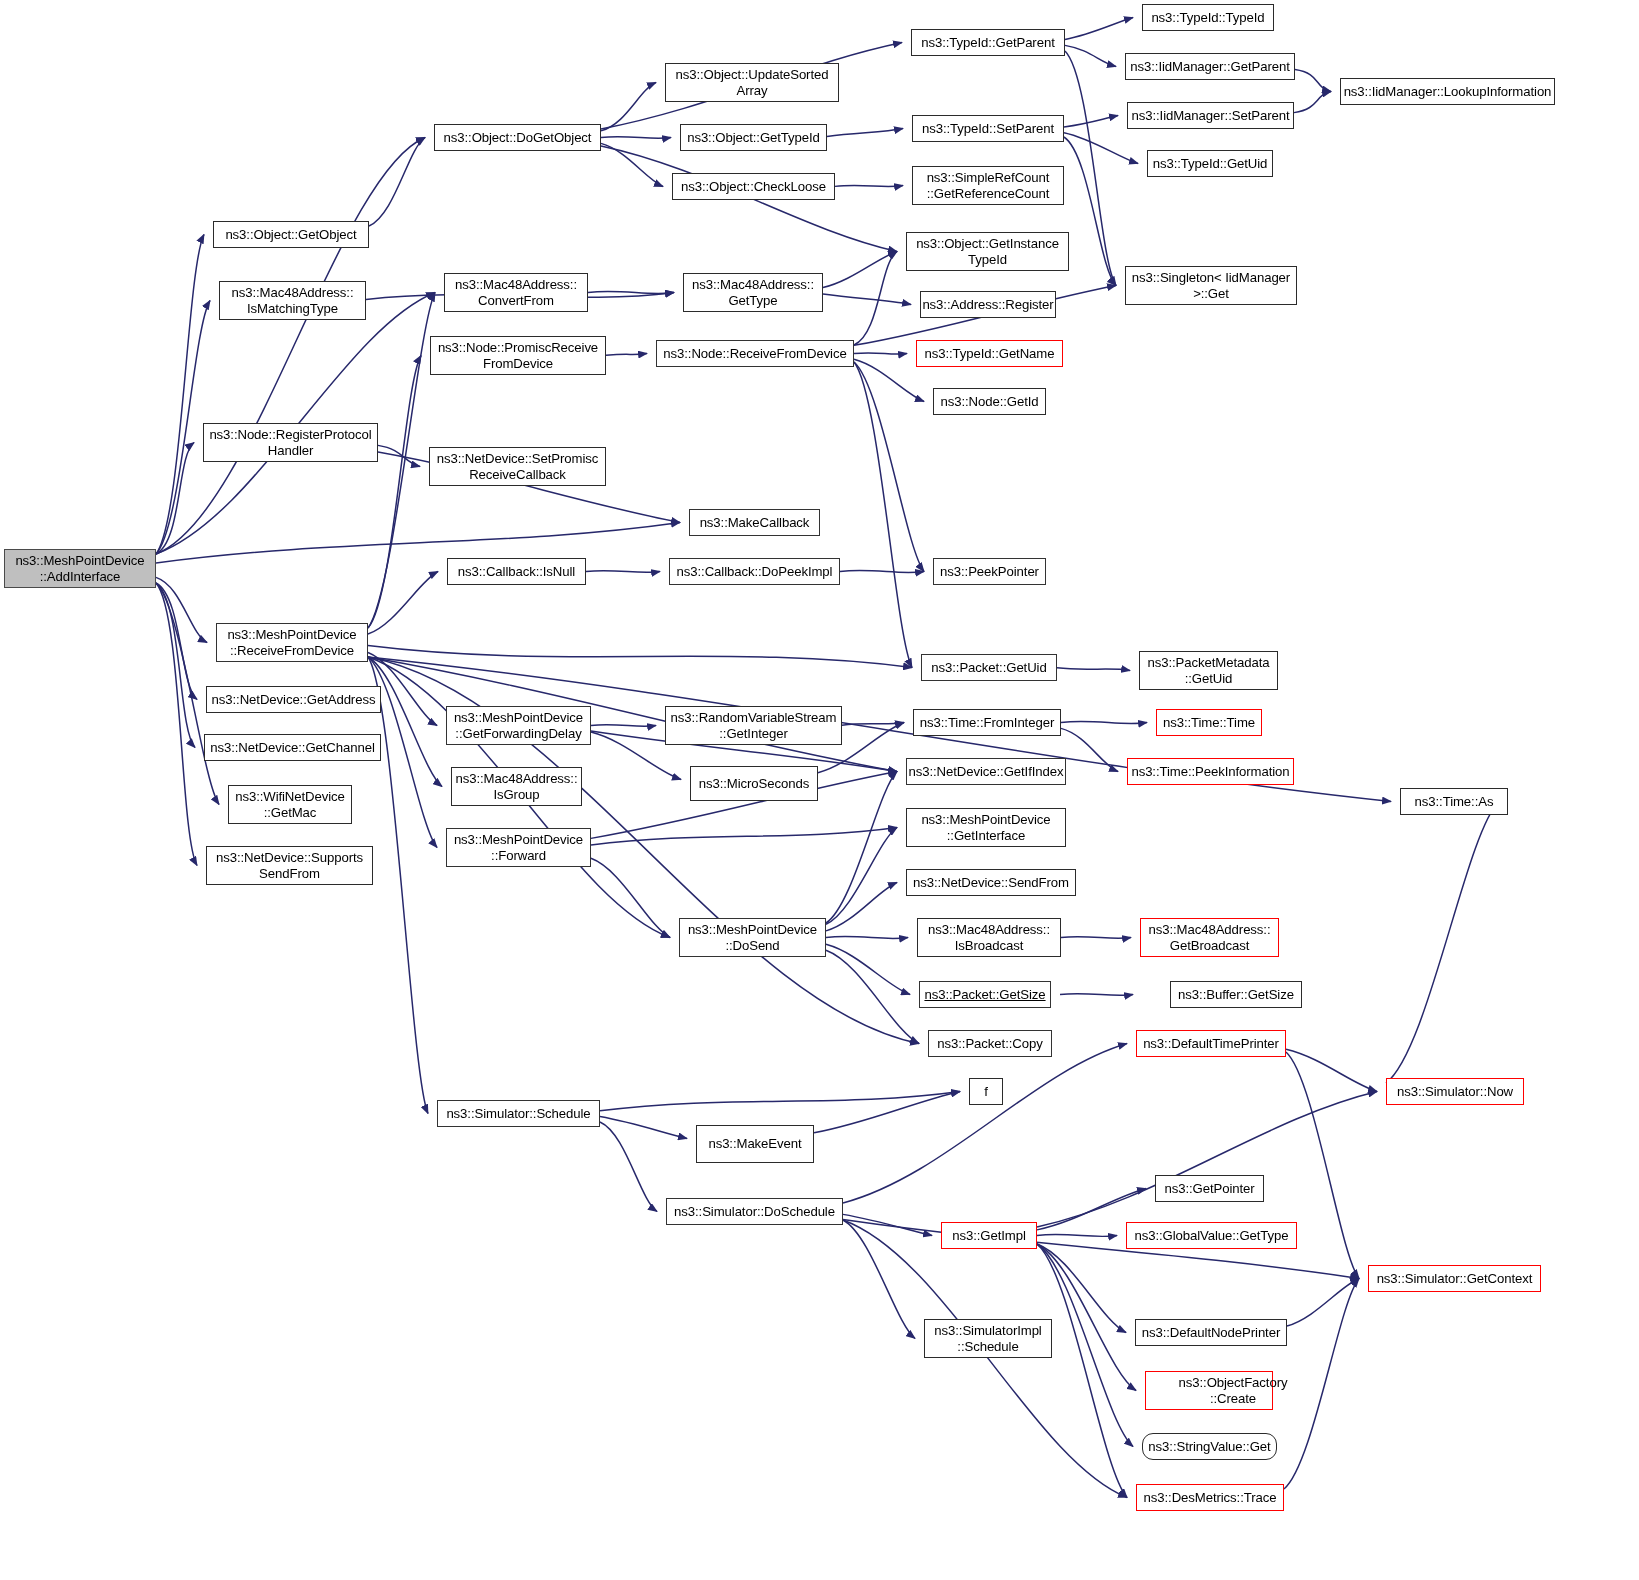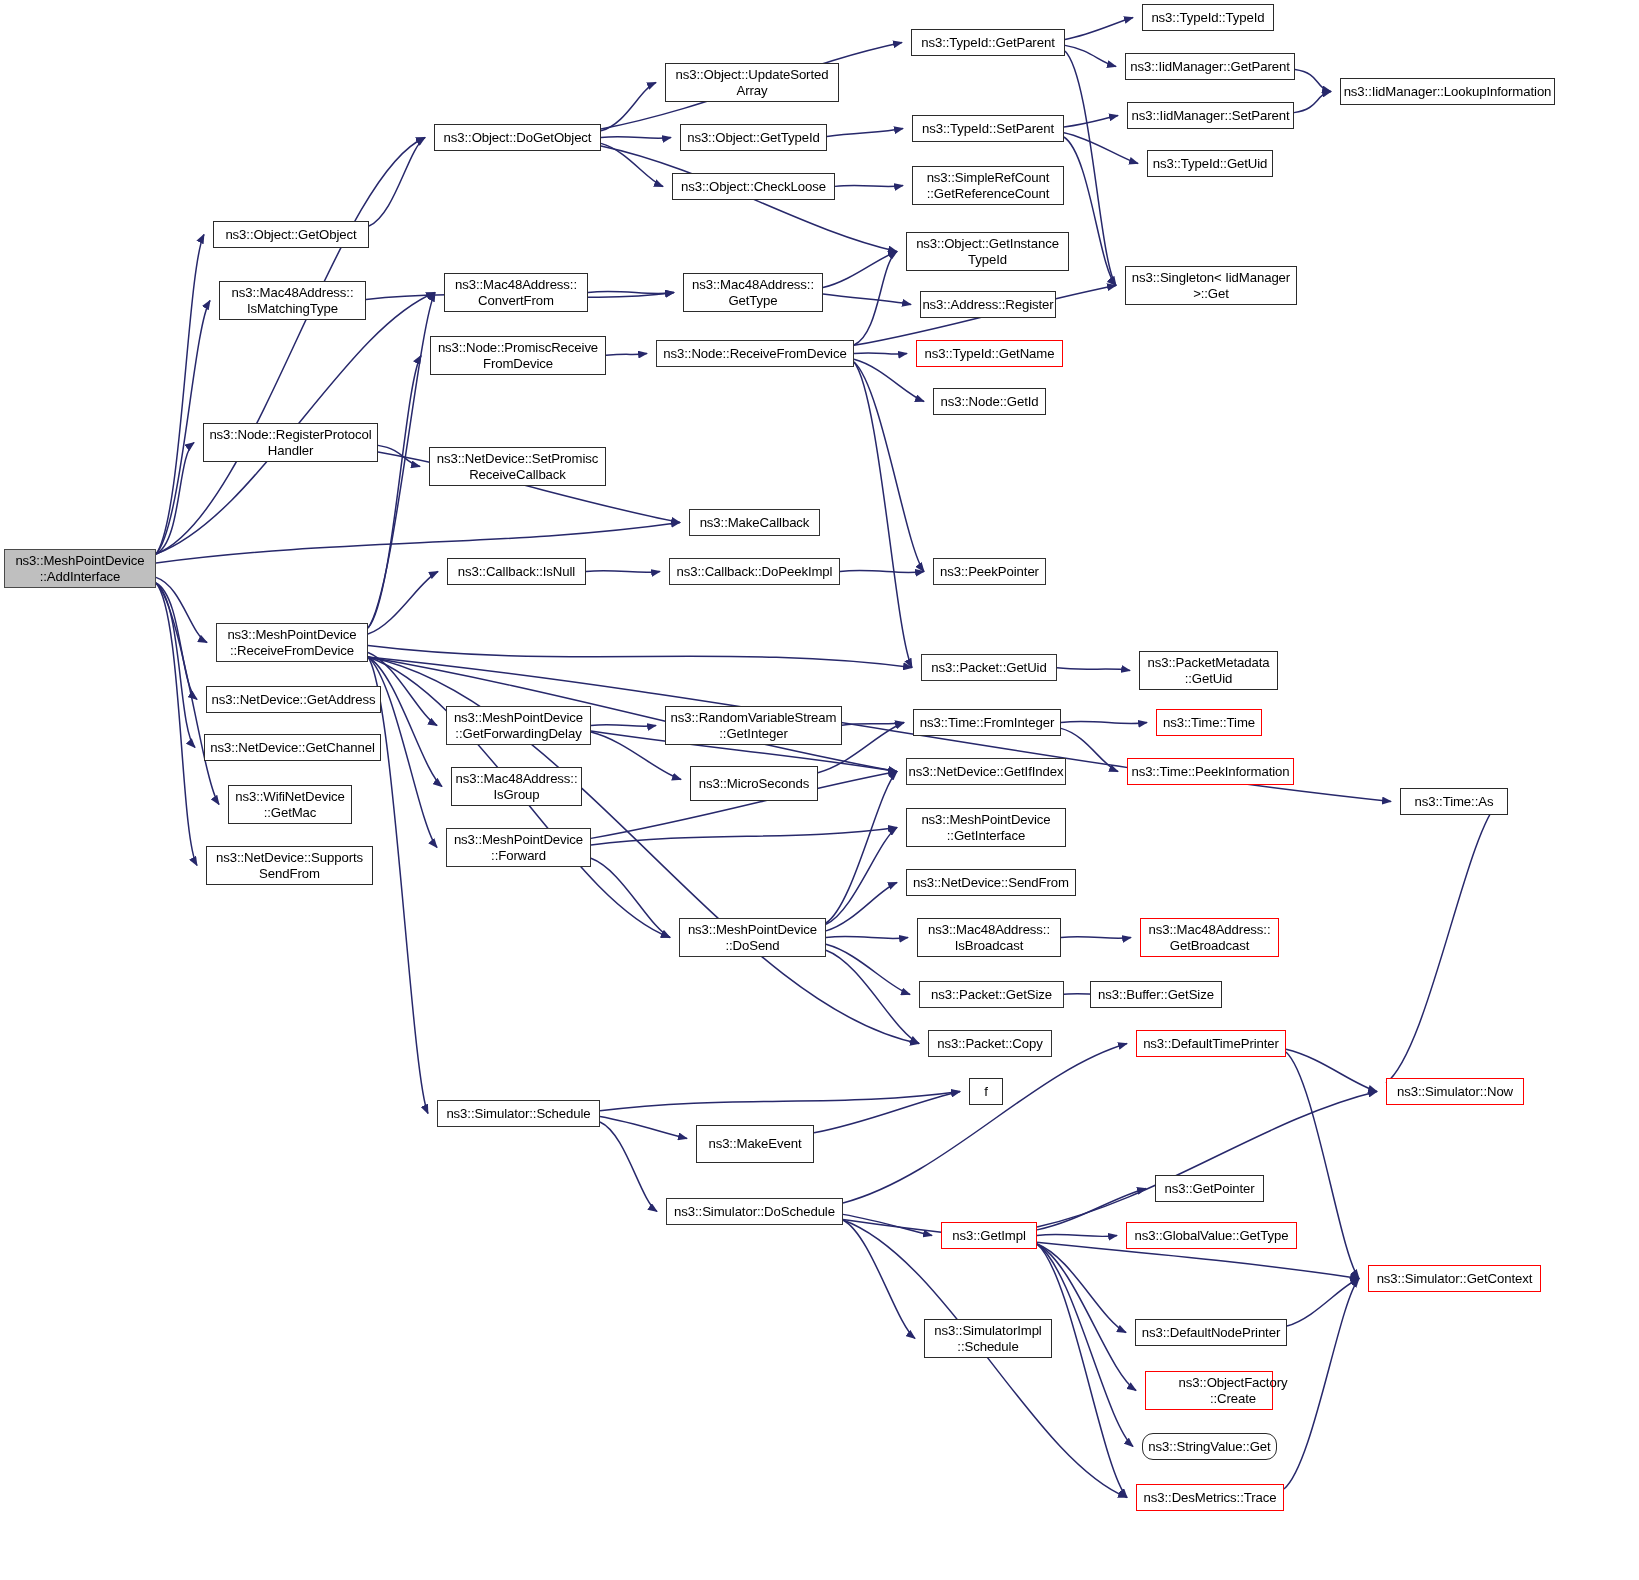--- a/index.html
+++ b/index.html
@@ -200,22 +200,22 @@
 ::Forward</div>
     <div class="node" style="left: 906px; top: 808px; width: 160px; height: 39px;">ns3::MeshPointDevice
 ::GetInterface</div>
     <div class="node" style="left: 906px; top: 869px; width: 170px; height: 27px;">ns3::NetDevice::SendFrom</div>
     <div class="node thick" style="left: 679px; top: 918px; width: 147px; height: 39px;">ns3::MeshPointDevice
 ::DoSend</div>
     <div class="node" style="left: 917px; top: 918px; width: 144px; height: 39px;">ns3::Mac48Address::
 IsBroadcast</div>
     <div class="node red" style="left: 1140px; top: 918px; width: 139px; height: 39px;">ns3::Mac48Address::
 GetBroadcast</div>
-    <div class="node thick" style="left: 919px; top: 981px; width: 145px; height: 27px;">ns3::Packet::GetSize</div>
-    <div class="node" style="left: 1090px; top: 981px; width: 132px; height: 27px;">ns3::Buffer::GetSize</div>
+    <div class="node thick" style="left: 919px; top: 981px; width: 132px; height: 27px; text-decoration: underline;">ns3::Packet::GetSize</div>
+    <div class="node" style="left: 1170px; top: 981px; width: 132px; height: 27px;">ns3::Buffer::GetSize</div>
     <div class="node thick" style="left: 928px; top: 1030px; width: 124px; height: 27px;">ns3::Packet::Copy</div>
     <div class="node red" style="left: 1136px; top: 1030px; width: 150px; height: 27px;">ns3::DefaultTimePrinter</div>
     <div class="node" style="left: 969px; top: 1078px; width: 34px; height: 27px;">f</div>
     <div class="node" style="left: 1400px; top: 788px; width: 108px; height: 27px;">ns3::Time::As</div>
     <div class="node red" style="left: 1386px; top: 1078px; width: 138px; height: 27px;">ns3::Simulator::Now</div>
     <div class="node thick" style="left: 437px; top: 1100px; width: 163px; height: 27px;">ns3::Simulator::Schedule</div>
     <div class="node" style="left: 696px; top: 1125px; width: 118px; height: 38px;">ns3::MakeEvent</div>
     <div class="node thick" style="left: 666px; top: 1198px; width: 177px; height: 27px;">ns3::Simulator::DoSchedule</div>
     <div class="node" style="left: 1155px; top: 1175px; width: 109px; height: 27px;">ns3::GetPointer</div>
     <div class="node red" style="left: 941px; top: 1222px; width: 96px; height: 27px;">ns3::GetImpl</div>

